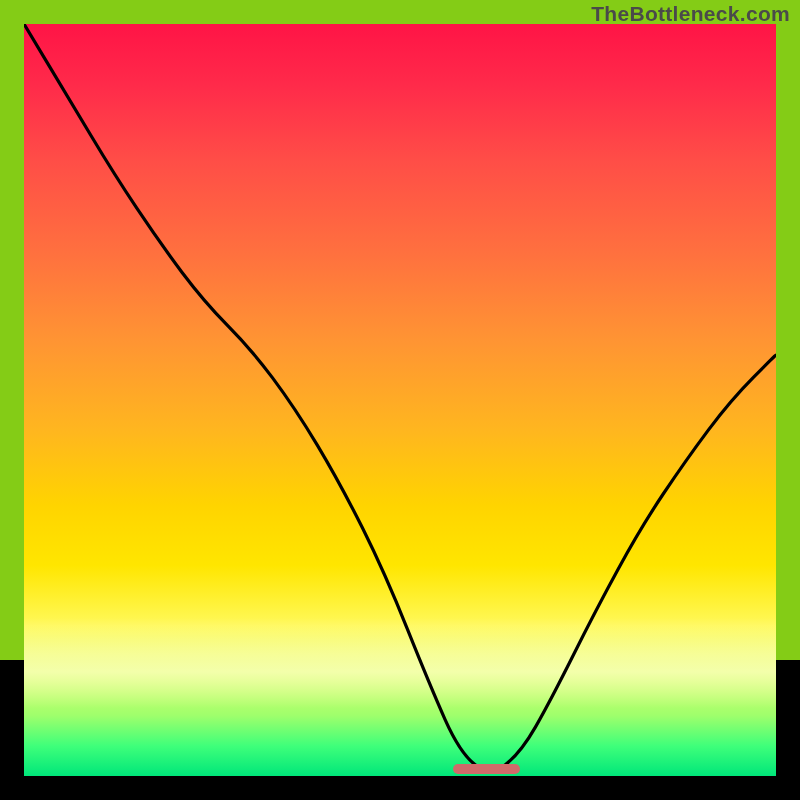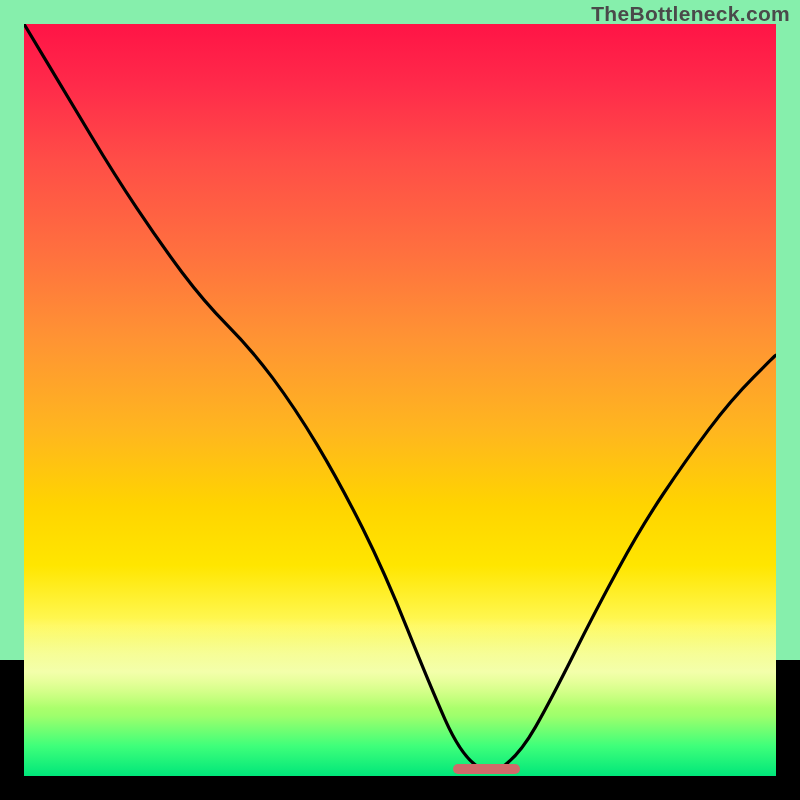--- a/index.html
+++ b/index.html
@@ -8,21 +8,21 @@
     width: 800px;
     height: 800px;
     background: #000;
     overflow: hidden;
     font-family: Arial, Helvetica, sans-serif;
   }
   .frame {
     position: relative;
     width: 800px;
     height: 660px;
-    background: #86efac;
+    background: #84cc16;
     text-align: right;
   }
   .watermark {
     position: absolute;
     top: 2px;
     right: 10px;
     color: #4a4a4a;
     font-size: 21px;
     font-weight: 600;
     letter-spacing: 0.3px;

